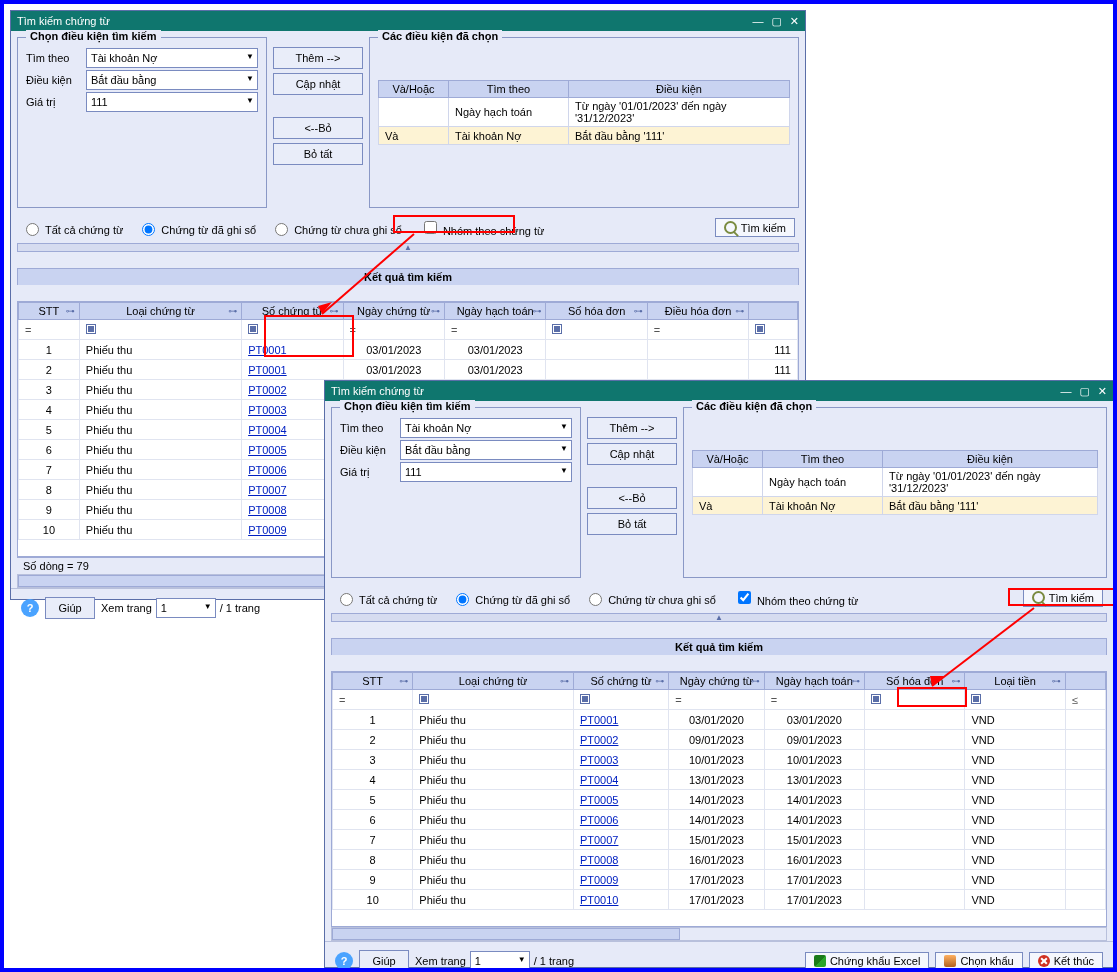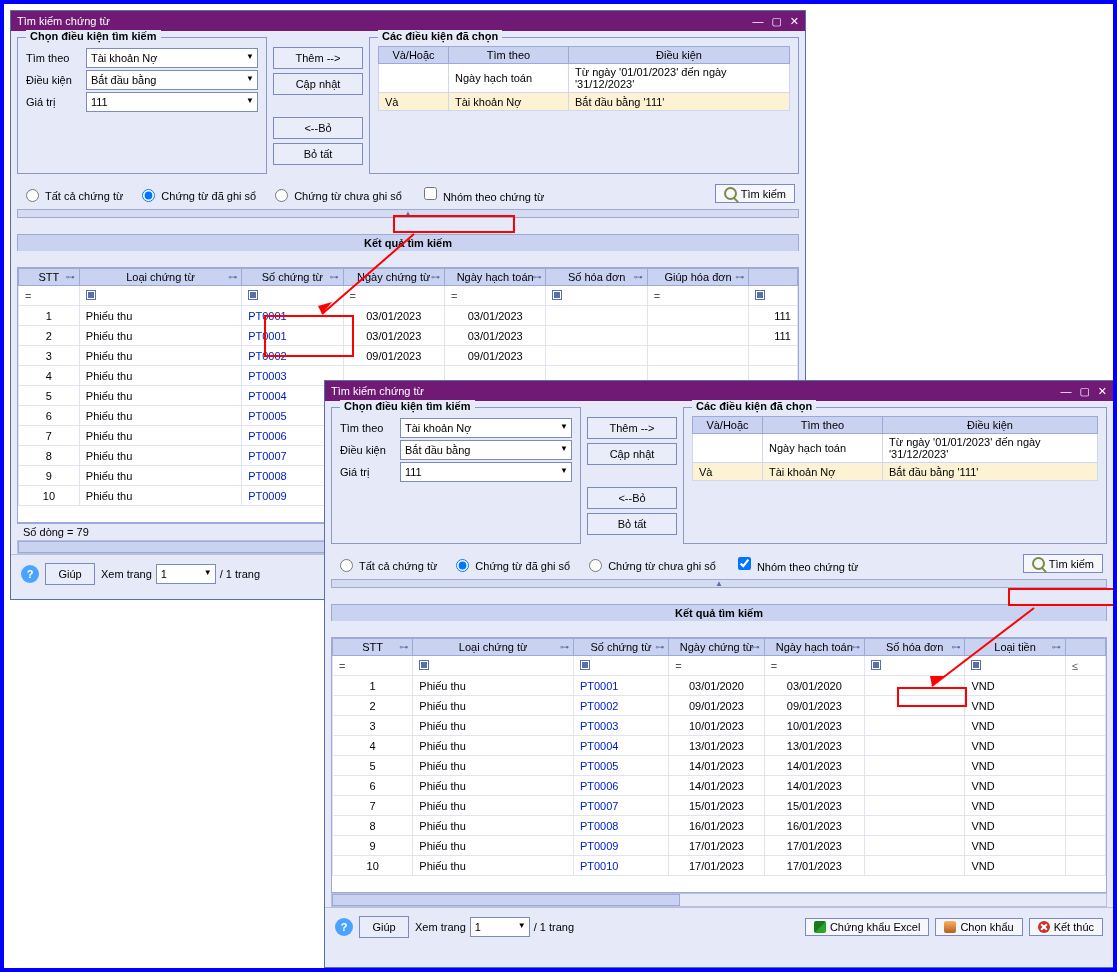--- a/index.html
+++ b/index.html
@@ -1,45 +1,45 @@
 <!DOCTYPE html>
 <html><head>
 <meta charset="utf-8">
 <style>
   * { box-sizing: border-box; font-family: Tahoma, Arial, sans-serif; font-size: 11px; }
   body { margin:0; background:#fff; border:4px solid #0000ff; width:1117px; height:972px; position:relative; overflow:hidden; }
   .window { position:absolute; background:#e6eaf8; border:1px solid #5a6ea8; }
-  .titlebar { background:#701a75; color:#fff; height:20px; line-height:18px; padding:0 6px; display:flex; justify-content:space-between; align-items:center;gap:16px; }
+  .titlebar { background:#0f766e; color:#fff; height:20px; line-height:18px; padding:0 6px; display:flex; justify-content:space-between; align-items:center;gap:16px; }
   .titlebar .wctrls { display:flex; gap:8px; }
   .titlebar .wctrls span { cursor:pointer; }
   .fieldset { border:1px solid #8a98c6; margin:6px; padding:8px 8px 2px 8px; position:relative; }
   .fieldset > .legend { position:absolute; top:-8px; left:8px; background:#e6eaf8; padding:0 4px; font-weight:bold; color:#000; }
   .row { display:flex; align-items:center; margin:2px 0; }
   .lbl { width:60px; }
   .combo { appearance:none; border:1px solid #7a8bc0; background:#fff; height:20px; padding:0 18px 0 4px; }
   .combo-wrap { position:relative; flex:1; }
   .combo-wrap::after { content:"▼"; font-size:8px; position:absolute; right:4px; top:4px; pointer-events:none; }
   .btn { border:1px solid #7a8bc0; background:#e9edf9; height:22px; line-height:20px; text-align:center; cursor:pointer; margin:2px 0; }
-  .condtable { width:100%; border-collapse:collapse; }
+  .condtable { width:100%; border-collapse:collapse;margin-top:34px; }
   .condtable th { background:#c9d3f1; border:1px solid #9eaad6; padding:2px 4px; text-align:center; font-weight:normal; }
   .condtable td { border:1px solid #d0d6eb; padding:2px 6px; background:#fff; height:18px; }
   .condtable tr.sel td { background:#fdf3d4; }
   .radiorow { display:flex; align-items:center; gap:12px; padding:4px 10px; }
   .radiorow label { display:flex; align-items:flex-end; gap:3px; cursor:pointer; }
   .chk { display:flex; align-items:center; gap:3px; cursor:pointer; }
   .btn-search { border:1px solid #7a8bc0; background:#f5f7fd; padding:2px 8px; display:flex; align-items:center; gap:4px; cursor:pointer; }
   .mag { display:inline-block; width:13px; height:13px; border:2px solid #7a8b40; border-radius:50%; position:relative; }
   .mag::after { content:""; position:absolute; width:6px; height:2px; background:#7a8b40; bottom:-3px; right:-4px; transform:rotate(45deg); }
   .resultshdr { background:#c9d3f1; text-align:center; font-weight:bold; padding:2px; border:1px solid #9eaad6; border-bottom:none; margin:16px 6px;}
   .grid { border:1px solid #9eaad6; margin:0 6px; background:#fff; }
   .grid table { width:100%; border-collapse:collapse; table-layout:fixed; }
   .grid th { background:#c9d3f1; border:1px solid #9eaad6; padding:2px 4px; font-weight:normal; text-align:center; position:relative; }
   .grid th .pin { position:absolute; right:4px; top:3px; font-size:9px; color:#5a6ea8; }
   .grid td { border:1px solid #e0e4f0; padding:2px 6px; height:20px; }
-  .grid td .lnk { color:#0020c2; cursor:pointer; }
+  .grid td .lnk { color:#0020c2; text-decoration:underline; cursor:pointer; }
   .filterrow td { background:#fff; color:#555; }
   .filterbox { display:inline-block; width:10px; height:10px; border:1px solid #5a6ea8; position:relative; }
   .filterbox::after { content:""; position:absolute; left:1px; top:1px; width:6px; height:6px; background:#5a6ea8; }
   .status { background:#e6eaf8; border-top:1px solid #9eaad6; padding:2px 6px; margin:0 6px; }
   .hscroll { background:#e6eaf8; border:1px solid #b8c0dc; height:14px; margin:0 6px; position:relative; }
   .hscroll .thumb { position:absolute; left:0; top:0; height:100%; width:45%; background:#c9d3f1; border:1px solid #9eaad6; }
   .footer { display:flex; align-items:center; gap:6px; padding:6px 10px; border-top:1px solid #b8c0dc; }
   .footer .spacer { flex:1; }
   .helpcirc { width:18px; height:18px; border-radius:50%; background:#4aa3ff; color:#fff; display:flex; align-items:center; justify-content:center; font-weight:bold; cursor:pointer; }
   .pagectl { display:flex; align-items:center; gap:4px; }
@@ -160,21 +160,21 @@
           <col style="width:48px">
         </colgroup>
       <thead>
         <tr>
           <th><span>STT</span><span class="pin">⊶</span></th>
           <th><span>Loại chứng từ</span><span class="pin">⊶</span></th>
           <th><span>Số chứng từ</span><span class="pin">⊶</span></th>
           <th><span>Ngày chứng từ</span><span class="pin">⊶</span></th>
           <th><span>Ngày hạch toán</span><span class="pin">⊶</span></th>
           <th><span>Số hóa đơn</span><span class="pin">⊶</span></th>
-          <th><span>Giúp hóa đơn</span><span class="pin">⊶</span></th>
+          <th><span>Điều hóa đơn</span><span class="pin">⊶</span></th>
           <th></th>
         </tr>
         <tr class="filterrow">
           <td>=</td>
             <td><span class="filterbox"></span></td>
           <td><span class="filterbox"></span></td>
           <td>=</td>
             <td>=</td>
           <td><span class="filterbox"></span></td>
           <td>=</td>

